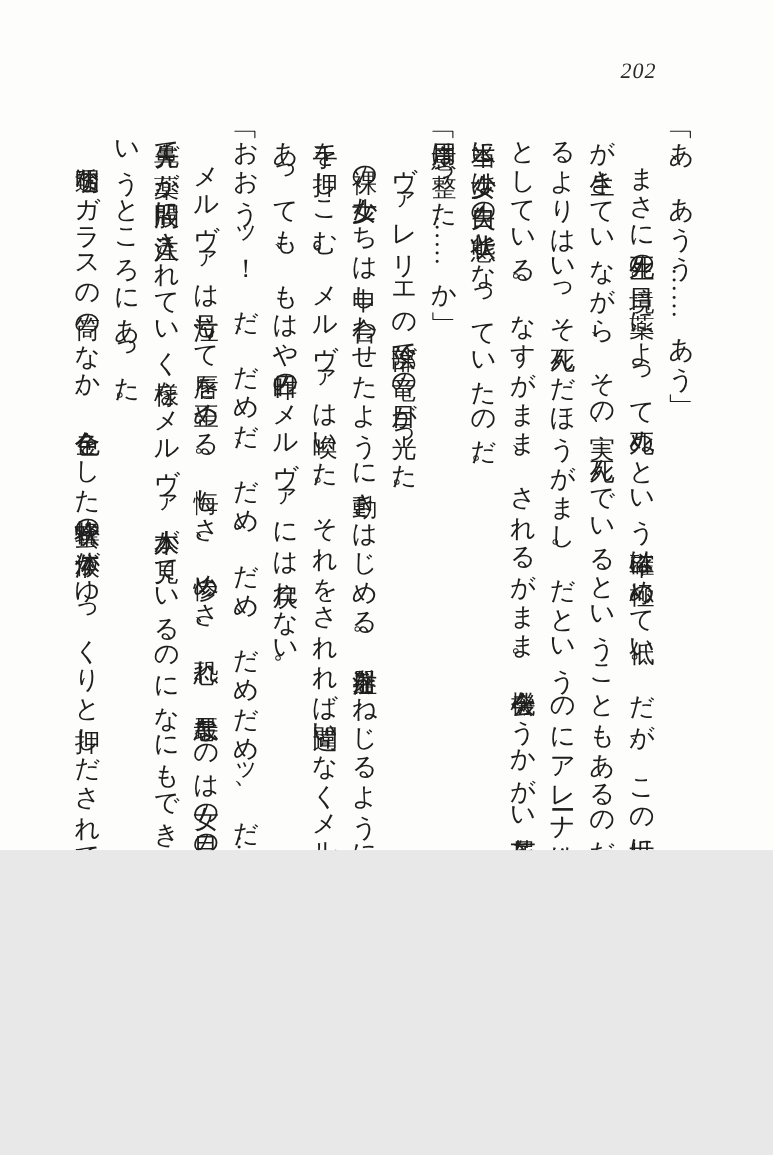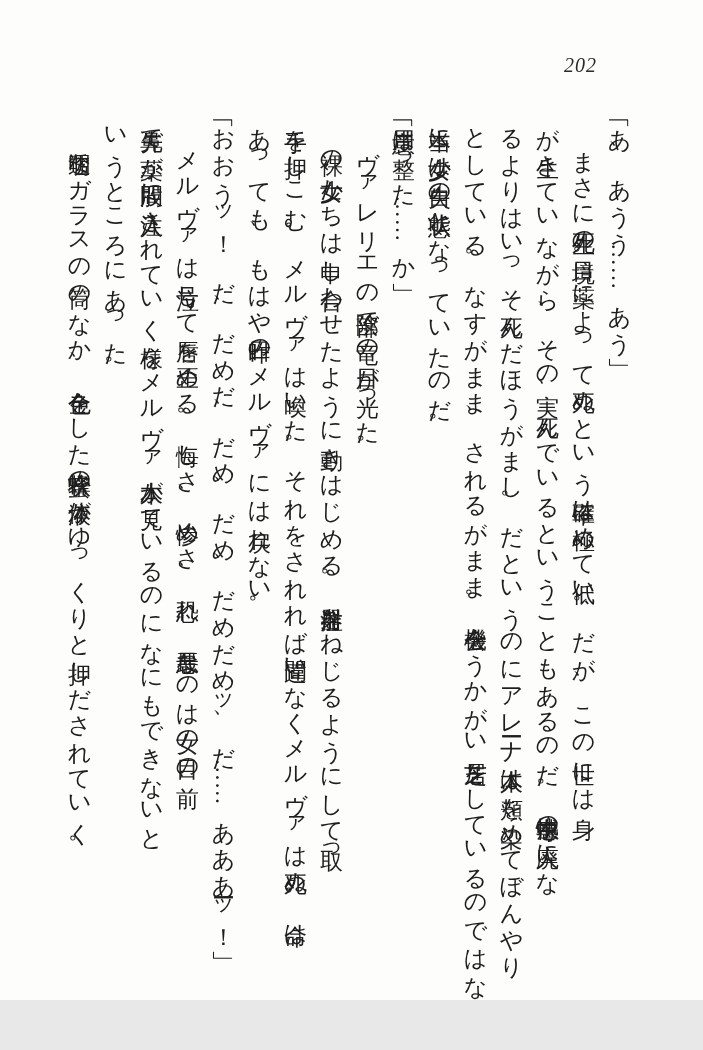--- a/index.html
+++ b/index.html
@@ -4,21 +4,21 @@
 <style>
   html, body {
     margin: 0;
     padding: 0;
     background: #e8e8e8;
     font-family: "Liberation Serif", "DejaVu Serif", serif;
   }
   .page {
     position: relative;
     width: 703px;
-    height: 1000px;
+    height: 773px;
     margin: 0 auto;
     background: #fdfdfb;
     color: #1e1e1e;
     overflow: hidden;
   }
   .page-number {
     position: absolute;
     top: 54px;
     left: 564px;
     font-size: 20px;

